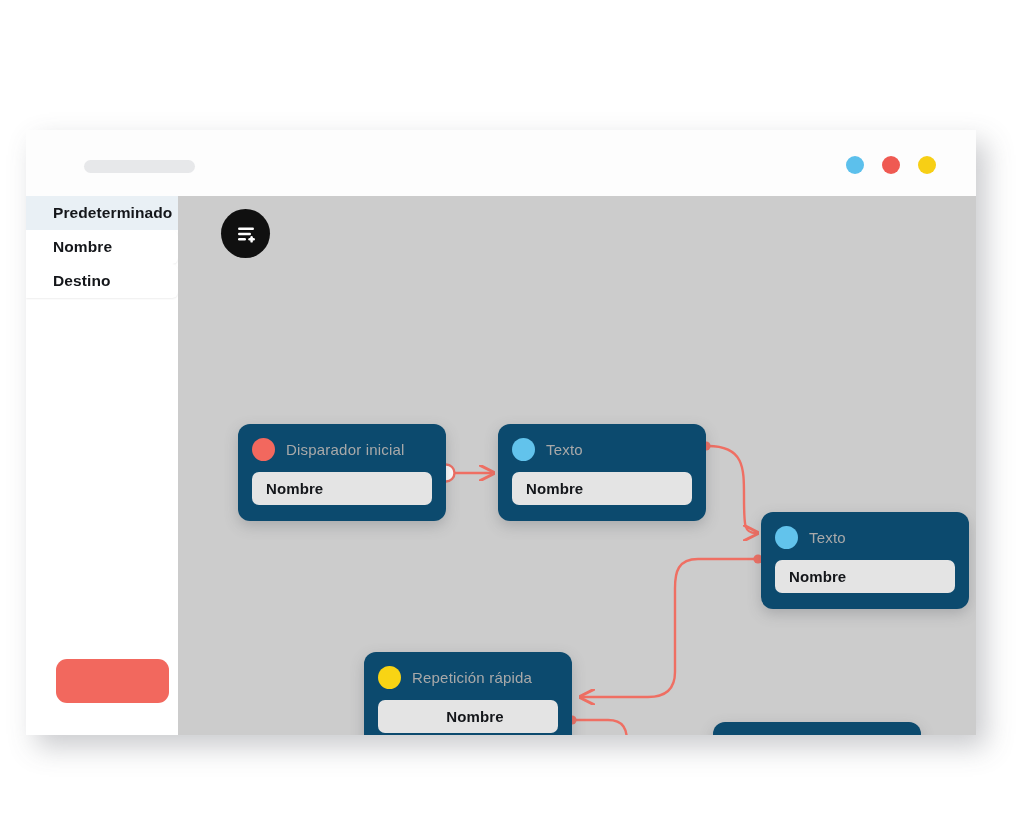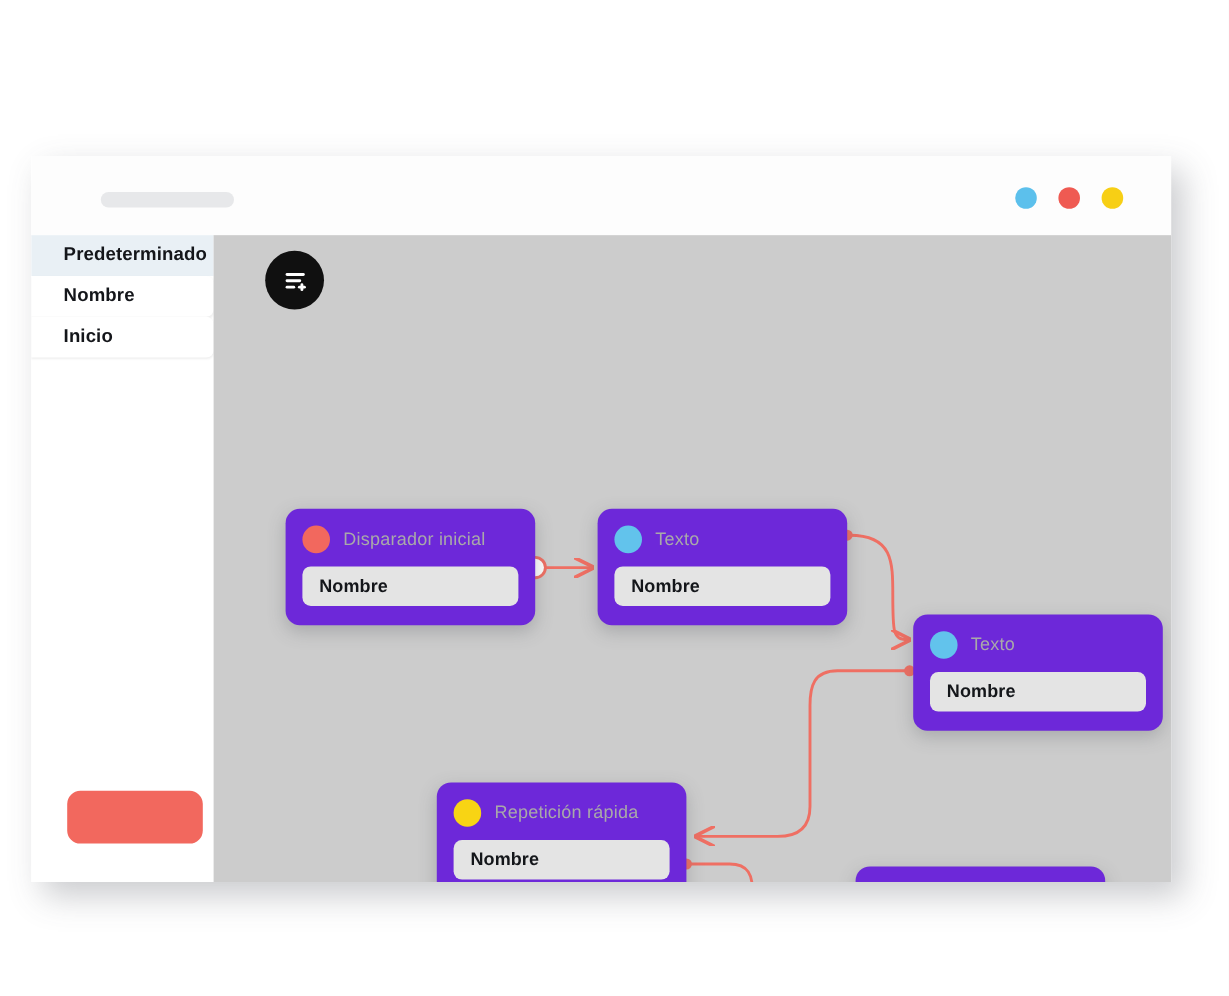--- a/index.html
+++ b/index.html
@@ -128,21 +128,21 @@
     border: none;
     cursor: pointer;
     display: flex;
     align-items: center;
     justify-content: center;
   }
 
   
   .node {
     position: absolute;
-    background: #6d28d9;
+    background: #0c4a6e;
     border-radius: 12px;
     box-shadow: 0 5px 14px rgba(90,94,100,0.30);
     box-sizing: border-box;
     padding: 13px 14px 30px 14px;
   }
   .node-head {
     display: flex;
     align-items: center;
     gap: 11px;
     height: 24px;
@@ -188,21 +188,21 @@
   </div>
 
   <div id="sidebar">
     <div class="sidebar-item is-active">
       <span>Predeterminado</span>
     </div>
     <div class="sidebar-item">
       <span>Nombre</span>
     </div>
     <div class="sidebar-item">
-      <span>Inicio</span>
+      <span>Destino</span>
     </div>
     <button id="sidebar-action-button"></button>
   </div>
 
   <div id="canvas">
 
     <svg id="canvas-edges" viewBox="0 0 798 539" xmlns="http://www.w3.org/2000/svg">
       <defs>
         <marker id="arrow-r" viewBox="0 0 10 10" refX="8" refY="5" markerWidth="7" markerHeight="7" orient="auto-start-reverse">
           <path d="M 0 0 L 10 5 L 0 10" fill="none" stroke="#ef6f63" stroke-width="1.8" stroke-linecap="round" stroke-linejoin="round"></path>
@@ -257,21 +257,21 @@
     </div>
 
     <div class="node" style="left:583px;top:316px;width:208px;height:97px;">
       <div class="node-head">
         <span class="node-dot" style="background:#62c3ec"></span>
         <span class="node-title">Texto</span>
       </div>
       <div class="node-field">Nombre</div>
     </div>
 
-    <div class="node tall" style="left:186px;top:456px;width:208px;height:163px;">
+    <div class="node tall" style="left:186px;top:456px;width:208px;height:163px;text-align:center;">
       <div class="node-head">
         <span class="node-dot" style="background:#f8d414"></span>
         <span class="node-title">Repetición rápida</span>
       </div>
       <div class="node-field">Nombre</div>
     </div>
 
     <div class="node" style="left:535px;top:526px;width:208px;height:97px;">
       
       

